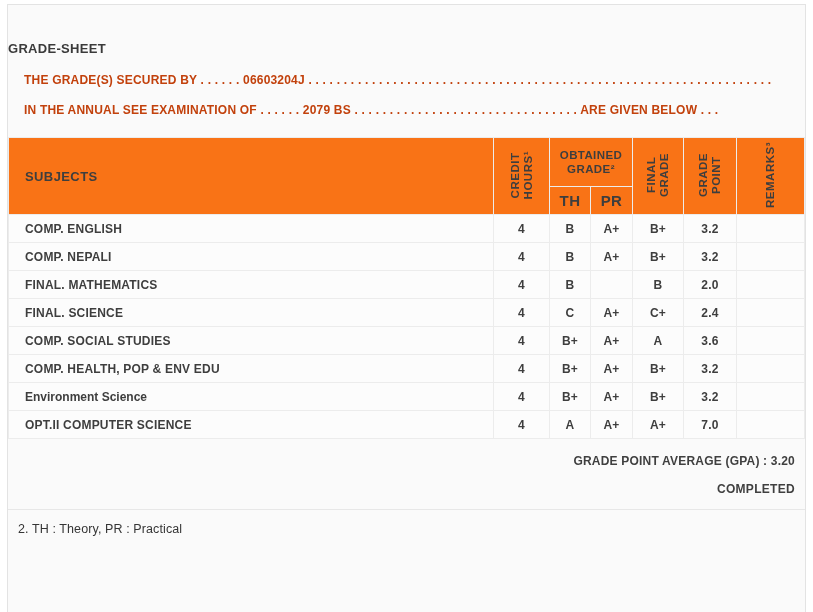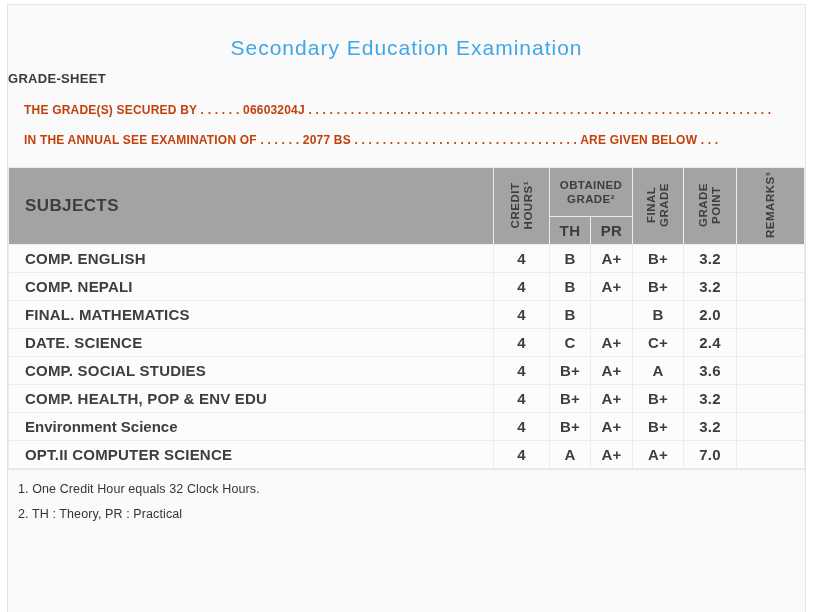--- a/index.html
+++ b/index.html
@@ -53,46 +53,46 @@
     border-collapse: collapse;
     table-layout: fixed;
   }
   table.grades th, table.grades td {
     border: 1px solid #ececec;
     color: #3e3e3e;
     vertical-align: middle;
     text-align: center;
   }
   table.grades thead th {
-    background: #a3a3a3;
+    background: #f97316;
     font-size: 11.5px;
     font-weight: bold;
     letter-spacing: 0.4px;
   }
   table.grades thead tr.head-main th { height: 49px; }
   table.grades thead tr.subhead th { height: 28px; font-size: 15px; }
   table.grades th.subjects-h {
     text-align: left;
     padding-left: 16px;
-    font-size: 17px;
+    font-size: 13px;
   }
   .vtext {
     display: inline-block;
     writing-mode: vertical-rl;
     transform: rotate(180deg);
     white-space: pre-line;
     line-height: 13px;
     font-size: 11.5px;
     letter-spacing: 0.5px;
   }
   .htext { white-space: pre-line; line-height: 14px; display: inline-block; }
   table.grades tbody td {
     background: #fcfcfc;
     height: 28px;
-    font-size: 15px;
+    font-size: 12px;
     font-weight: bold;
     letter-spacing: 0.2px;
   }
   table.grades tbody td.subject {
     text-align: left;
     padding-left: 16px;
   }
   table.grades tbody td.subject.mixed-case {
     font-weight: 600;
     letter-spacing: 0;
@@ -121,26 +121,25 @@
     line-height: 20px;
     margin-bottom: 5px;
     letter-spacing: 0.1px;
   }
 </style>
 </head>
 <body>
 
 <div class="page">
 
-  <h1 class="title">Secondary Education Examination</h1>
   <div class="subtitle">GRADE-SHEET</div>
 
   <div class="info">
     <div class="info-line">THE GRADE(S) SECURED BY . . . . . . 06603204J . . . . . . . . . . . . . . . . . . . . . . . . . . . . . . . . . . . . . . . . . . . . . . . . . . . . . . . . . . . . . . . . . .</div>
-    <div class="info-line">IN THE ANNUAL SEE EXAMINATION OF . . . . . . 2077 BS . . . . . . . . . . . . . . . . . . . . . . . . . . . . . . . . ARE GIVEN BELOW . . .</div>
+    <div class="info-line">IN THE ANNUAL SEE EXAMINATION OF . . . . . . 2079 BS . . . . . . . . . . . . . . . . . . . . . . . . . . . . . . . . ARE GIVEN BELOW . . .</div>
   </div>
 
   <table class="grades">
     <colgroup>
       <col style="width:auto">
       <col style="width:56px">
       <col style="width:41px">
       <col style="width:42px">
       <col style="width:51px">
       <col style="width:53px">
@@ -186,21 +185,21 @@
       <tr>
         <td class="subject">FINAL. MATHEMATICS</td>
         <td>4</td>
         <td>B</td>
         <td></td>
         <td>B</td>
         <td>2.0</td>
         <td></td>
       </tr>
       <tr>
-        <td class="subject">DATE. SCIENCE</td>
+        <td class="subject">FINAL. SCIENCE</td>
         <td>4</td>
         <td>C</td>
         <td>A+</td>
         <td>C+</td>
         <td>2.4</td>
         <td></td>
       </tr>
       <tr>
         <td class="subject">COMP. SOCIAL STUDIES</td>
         <td>4</td>
@@ -233,19 +232,22 @@
         <td>4</td>
         <td>A</td>
         <td>A+</td>
         <td>A+</td>
         <td>7.0</td>
         <td></td>
       </tr>
     </tbody>
   </table>
 
+  <div class="summary">
+    <div class="gpa-line">GRADE POINT AVERAGE (GPA) : 3.20</div>
+    <div class="status-line">COMPLETED</div>
+  </div>
 
   <div class="footnotes">
-    <div class="footnote">1. One Credit Hour equals 32 Clock Hours.</div>
     <div class="footnote">2. TH : Theory, PR : Practical</div>
   </div>
 
 </div>
 
 </body></html>

